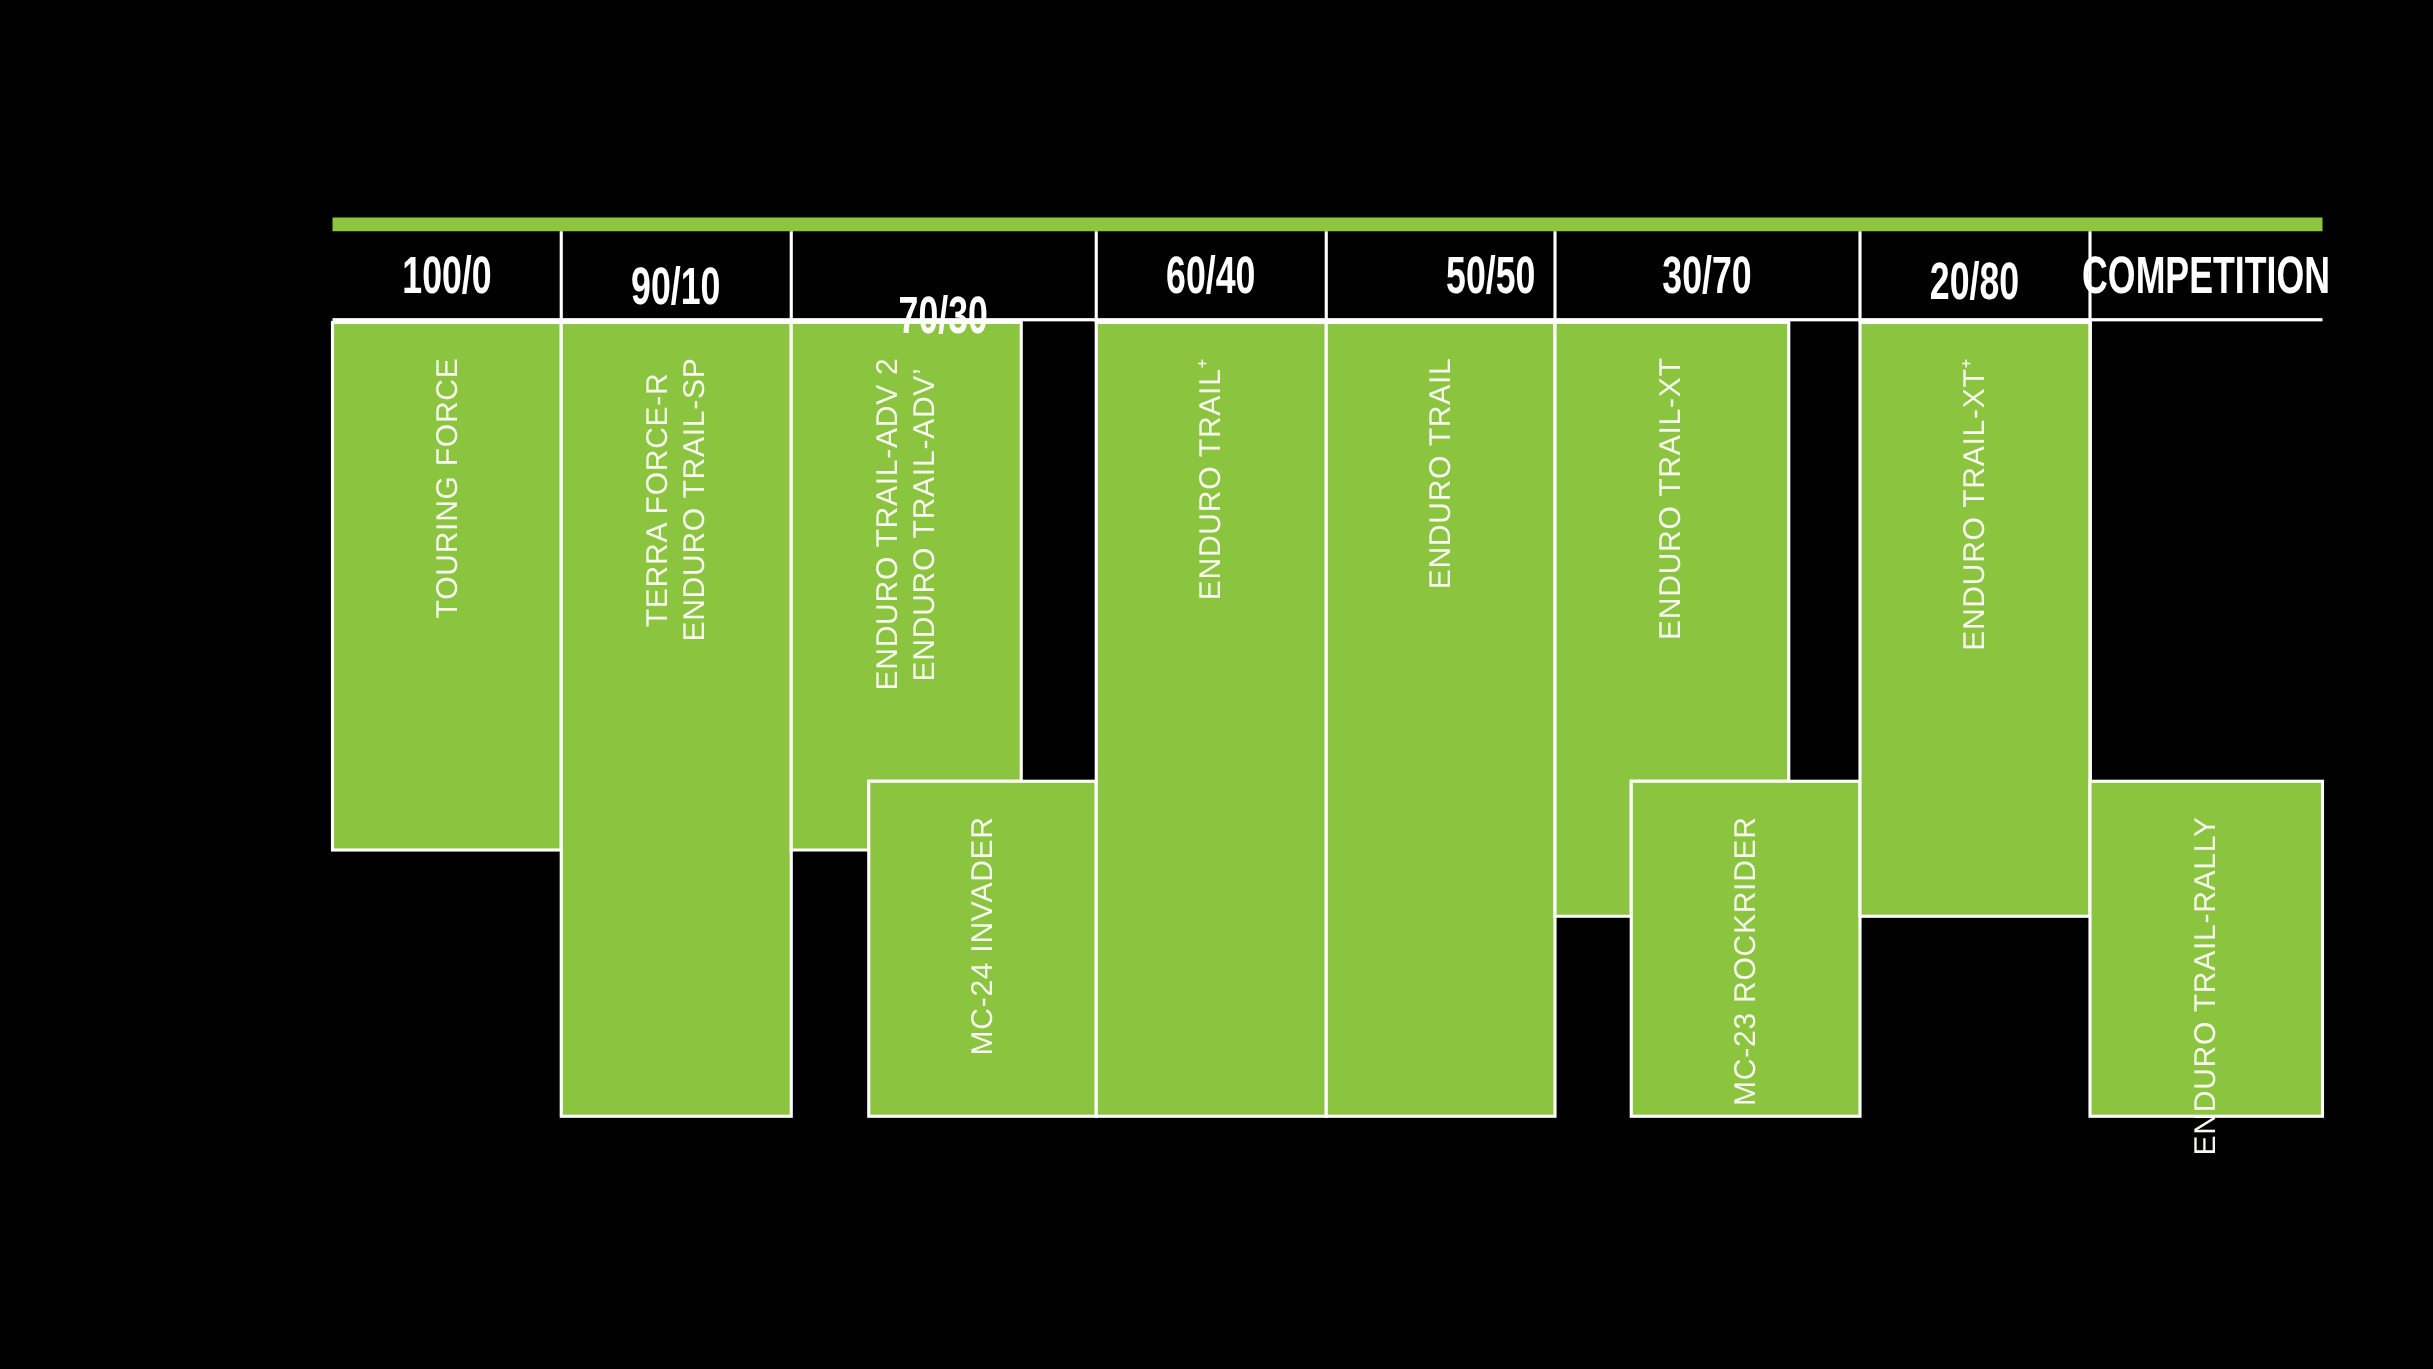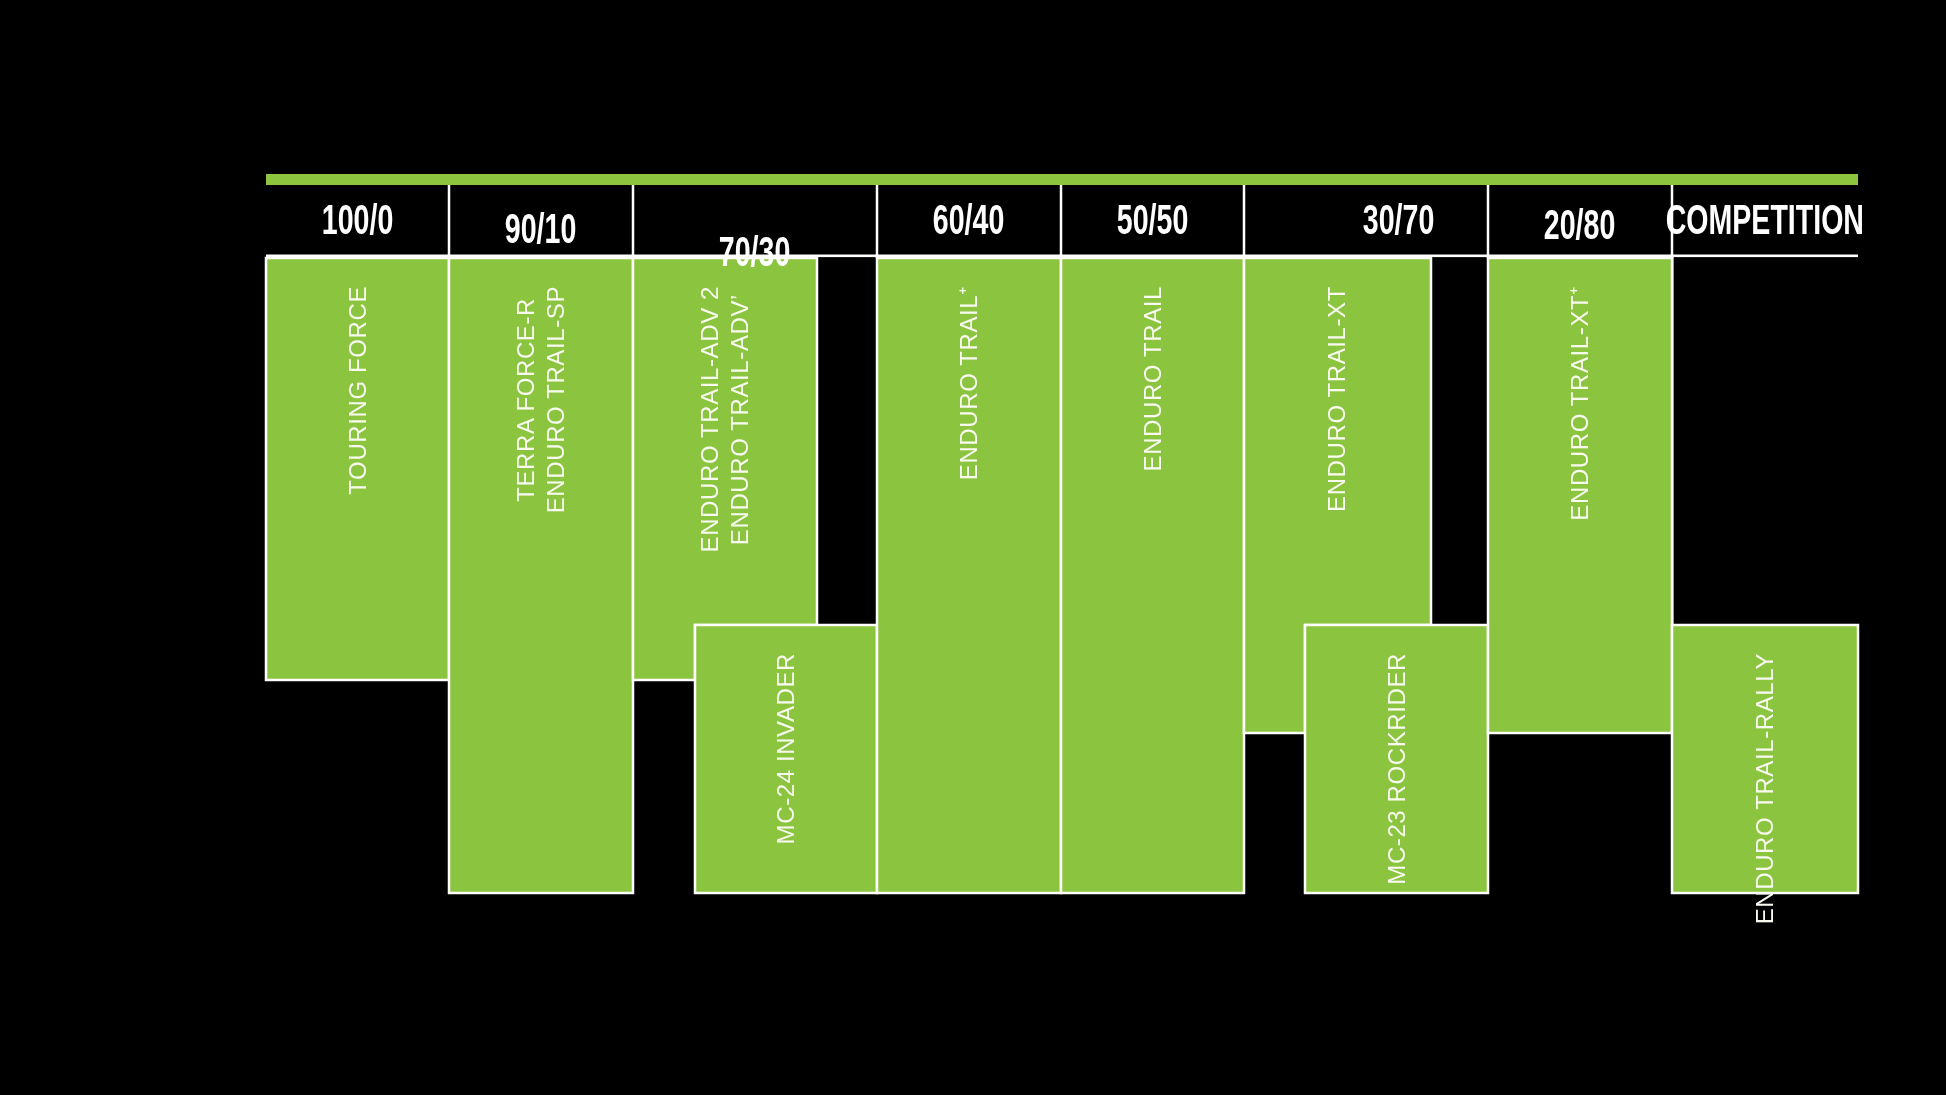--- a/index.html
+++ b/index.html
@@ -78,24 +78,24 @@
       </div>
       <div class="header-cell" style="left: 449px; top: 185px; width: 184px; height: 88px;">
         <span>90/10</span>
       </div>
       <div class="header-cell" style="left: 633px; top: 185px; width: 244px; height: 70px; margin-top: 32px;">
         <span>70/30</span>
       </div>
       <div class="header-cell" style="left: 877px; top: 185px; width: 184px; height: 70px;">
         <span>60/40</span>
       </div>
-      <div class="header-cell" style="left: 1061px; top: 185px; width: 183px; height: 70px;">
+      <div class="header-cell" style="left: 1061px; top: 185px; width: 183px; height: 70px; padding-left: 40px;">
         <span>50/50</span>
       </div>
-      <div class="header-cell" style="left: 1244px; top: 185px; width: 244px; height: 70px; padding-left: 33px;">
+      <div class="header-cell" style="left: 1244px; top: 185px; width: 244px; height: 70px;">
         <span>30/70</span>
       </div>
       <div class="header-cell" style="left: 1488px; top: 185px; width: 184px; height: 80px;">
         <span>20/80</span>
       </div>
       <div class="header-cell" style="left: 1672px; top: 185px; width: 186px; height: 70px;">
         <span>COMPETITION</span>
       </div>
     </div>
   <div id="label-layer">

